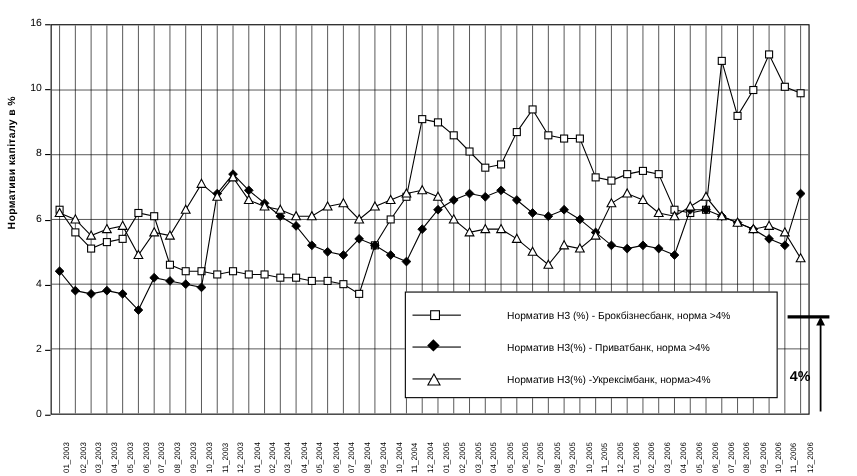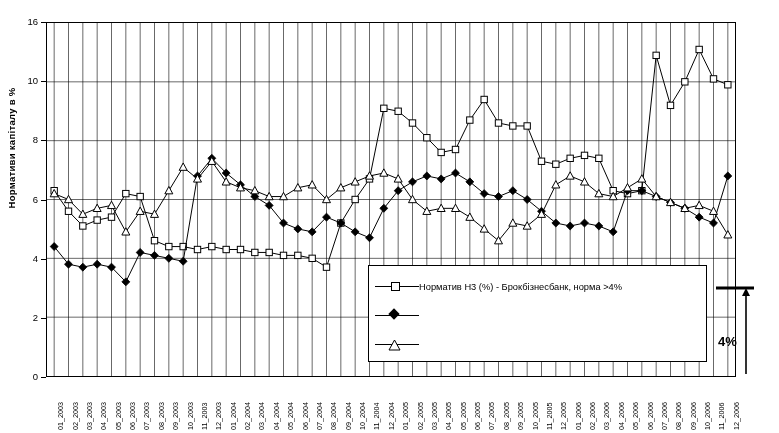--- a/index.html
+++ b/index.html
@@ -56,20 +56,21 @@
     left:368px; top:265px;
     width:339px; height:97px;
     border:1px solid #000;
     background:#fff;
     box-sizing:border-box;
     padding:6px 4px 0 6px;
   }
   .legrow{
     display:flex;align-items:center;
     height:29px;
+    gap:42px;
   }
   .legsym{width:44px;height:14px;position:relative;flex:0 0 44px;}
   .legsym .ln{position:absolute;left:0;top:6px;width:44px;height:1px;background:#000;}
   .legtxt{font-size:9.3px;color:#000;white-space:nowrap;}
 
   .mk-sq{position:absolute;left:16px;top:2px;width:9px;height:9px;border:1px solid #000;background:#fff;box-sizing:border-box;}
   .mk-di{position:absolute;left:15px;top:1px;width:8px;height:8px;background:#000;transform:rotate(45deg);}
   .mk-tr-o{position:absolute;left:13px;top:1px;}
 
   #annot{
@@ -367,28 +368,30 @@
         <div class="ln"></div>
           <div class="mk-sq"></div>
       </div>
       <div class="legtxt">Норматив Н3 (%) - Брокбізнесбанк, норма &gt;4%</div>
     </div>
     <div class="legrow">
       <div class="legsym">
         <div class="ln"></div>
           <div class="mk-di"></div>
       </div>
+      <div class="legtxt">Норматив Н3(%) - Приватбанк, норма &gt;4%</div>
     </div>
     <div class="legrow">
       <div class="legsym">
         <div class="ln"></div>
         <svg class="mk-tr-o" width="13" height="12" viewBox="0 0 13 12">
             <polygon points="6.5,1 12,11 1,11" fill="#fff" stroke="#000" stroke-width="1"></polygon>
           </svg>
       </div>
+      <div class="legtxt">Норматив Н3(%) -Укрексімбанк, норма&gt;4%</div>
     </div>
   </div>
 
   <svg id="annot" viewBox="0 0 58 95">
     <line x1="4" y1="6" x2="42" y2="6" stroke="#000" stroke-width="3"></line>
     <line x1="34" y1="92" x2="34" y2="10" stroke="#000" stroke-width="1.6"></line>
     <polygon points="34,6 30,14 38,14" fill="#000"></polygon>
     <line x1="34" y1="92" x2="34" y2="92" stroke="#000" stroke-width="1.6"></line>
   </svg>
   <div style="position:absolute;left:718px;top:334px;font-size:13px;font-weight:bold;color:#000;">4%</div>

